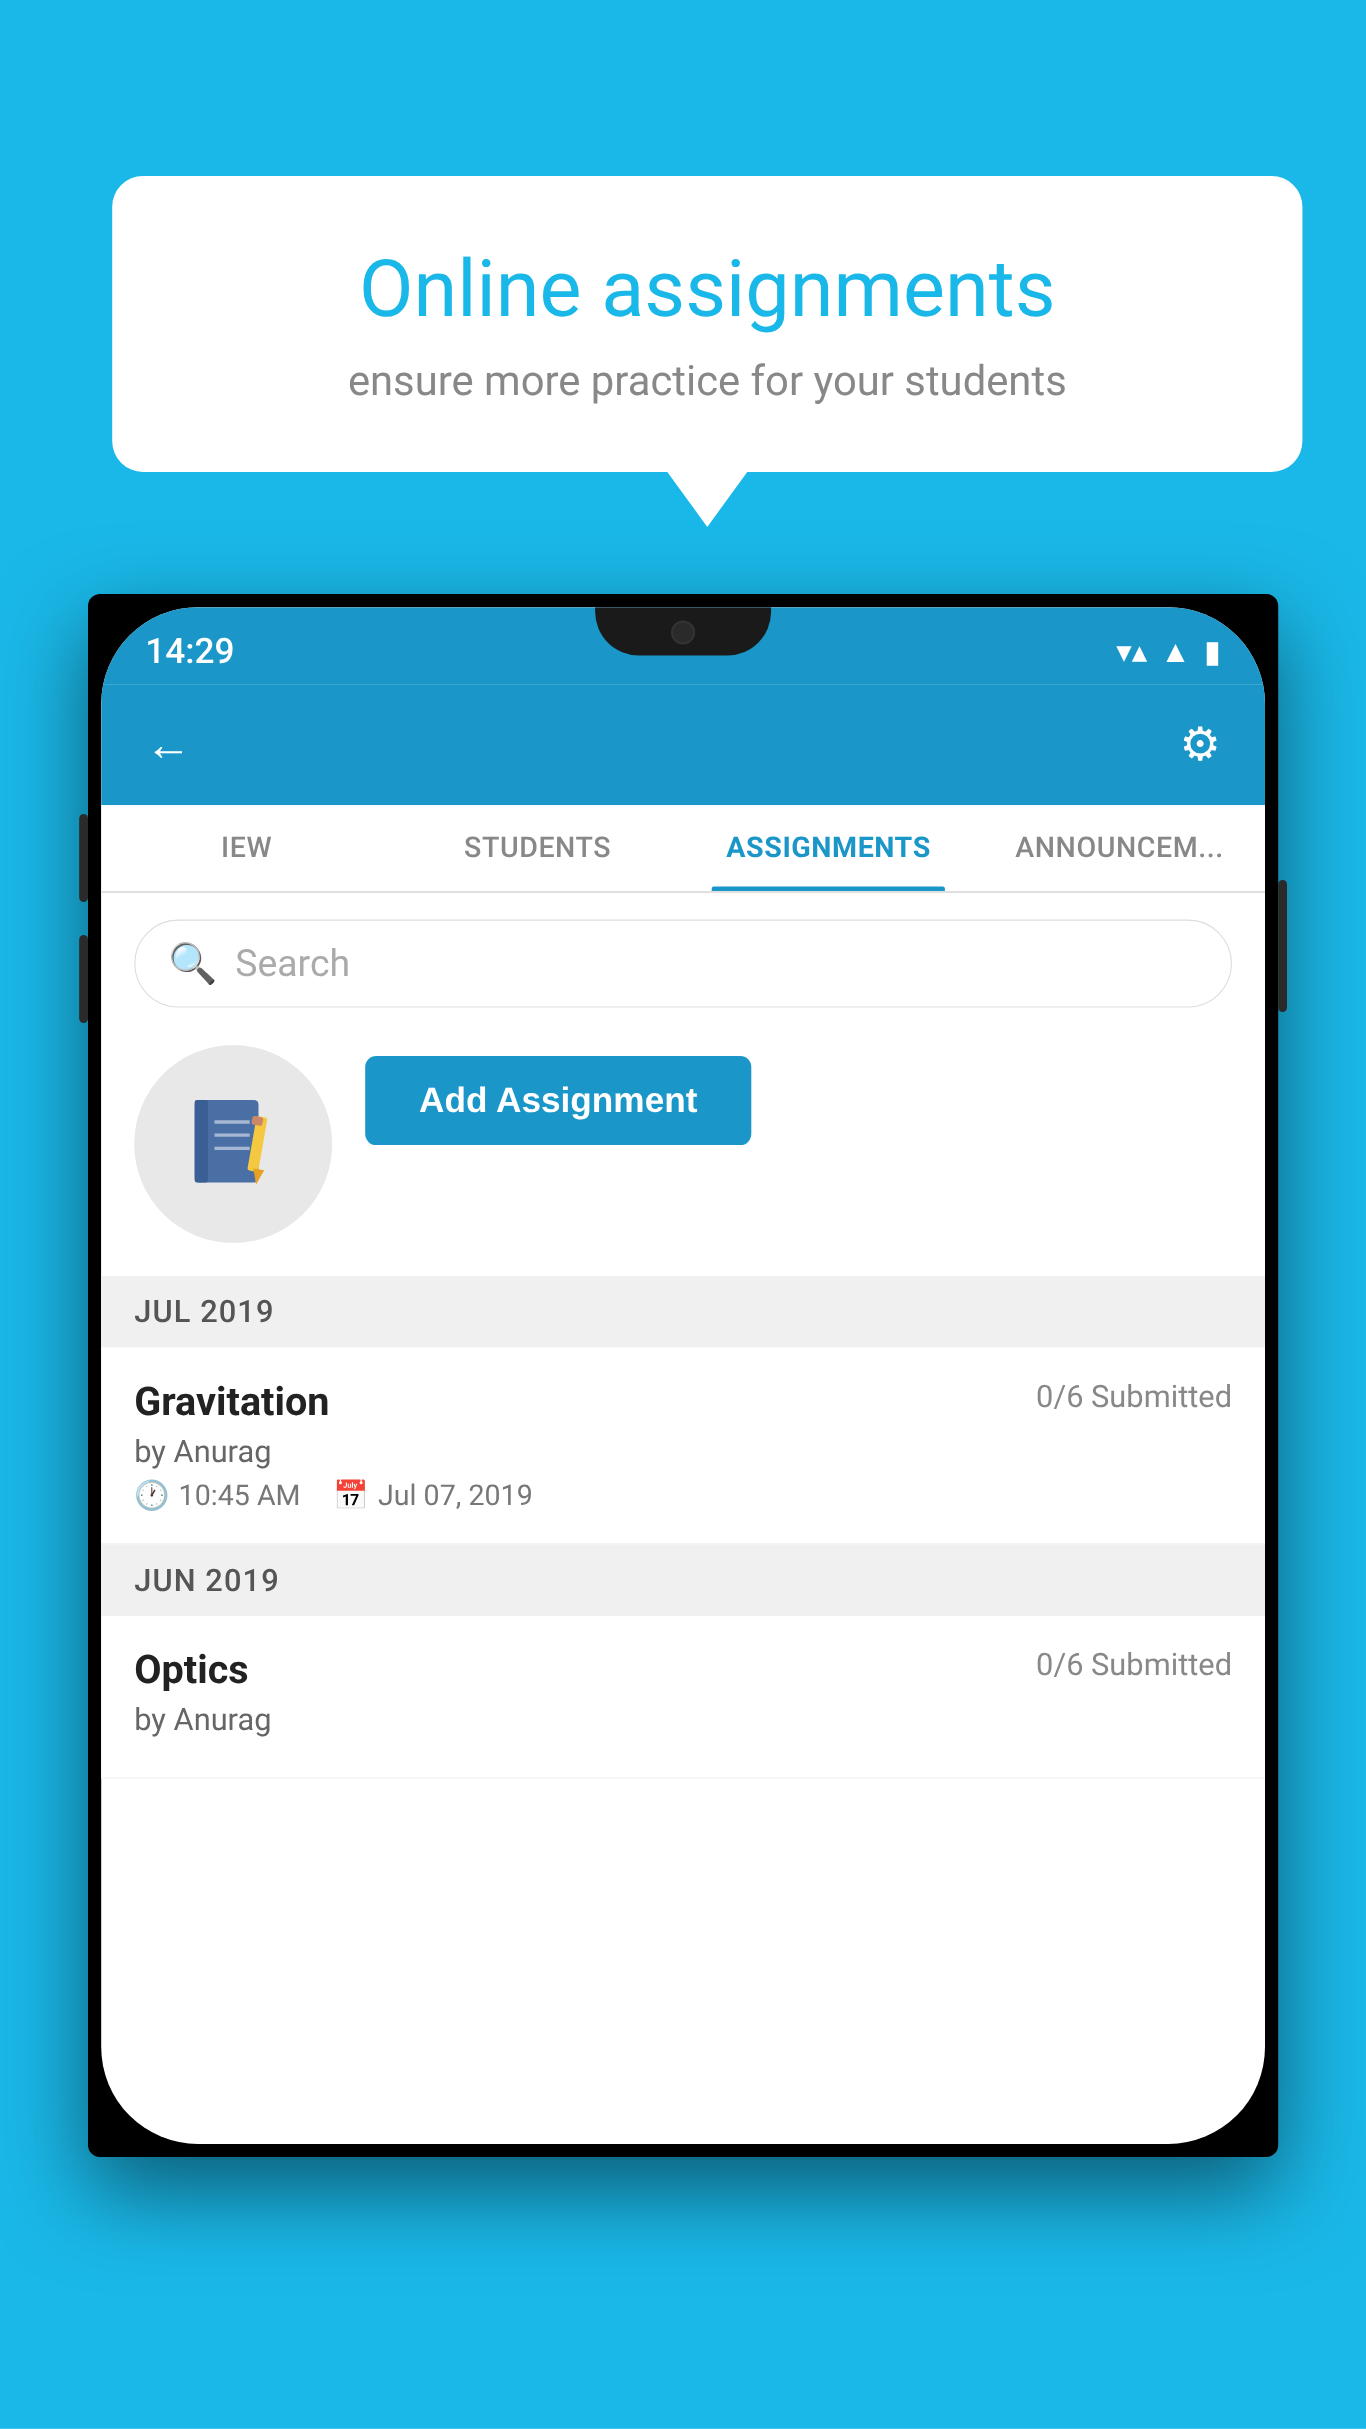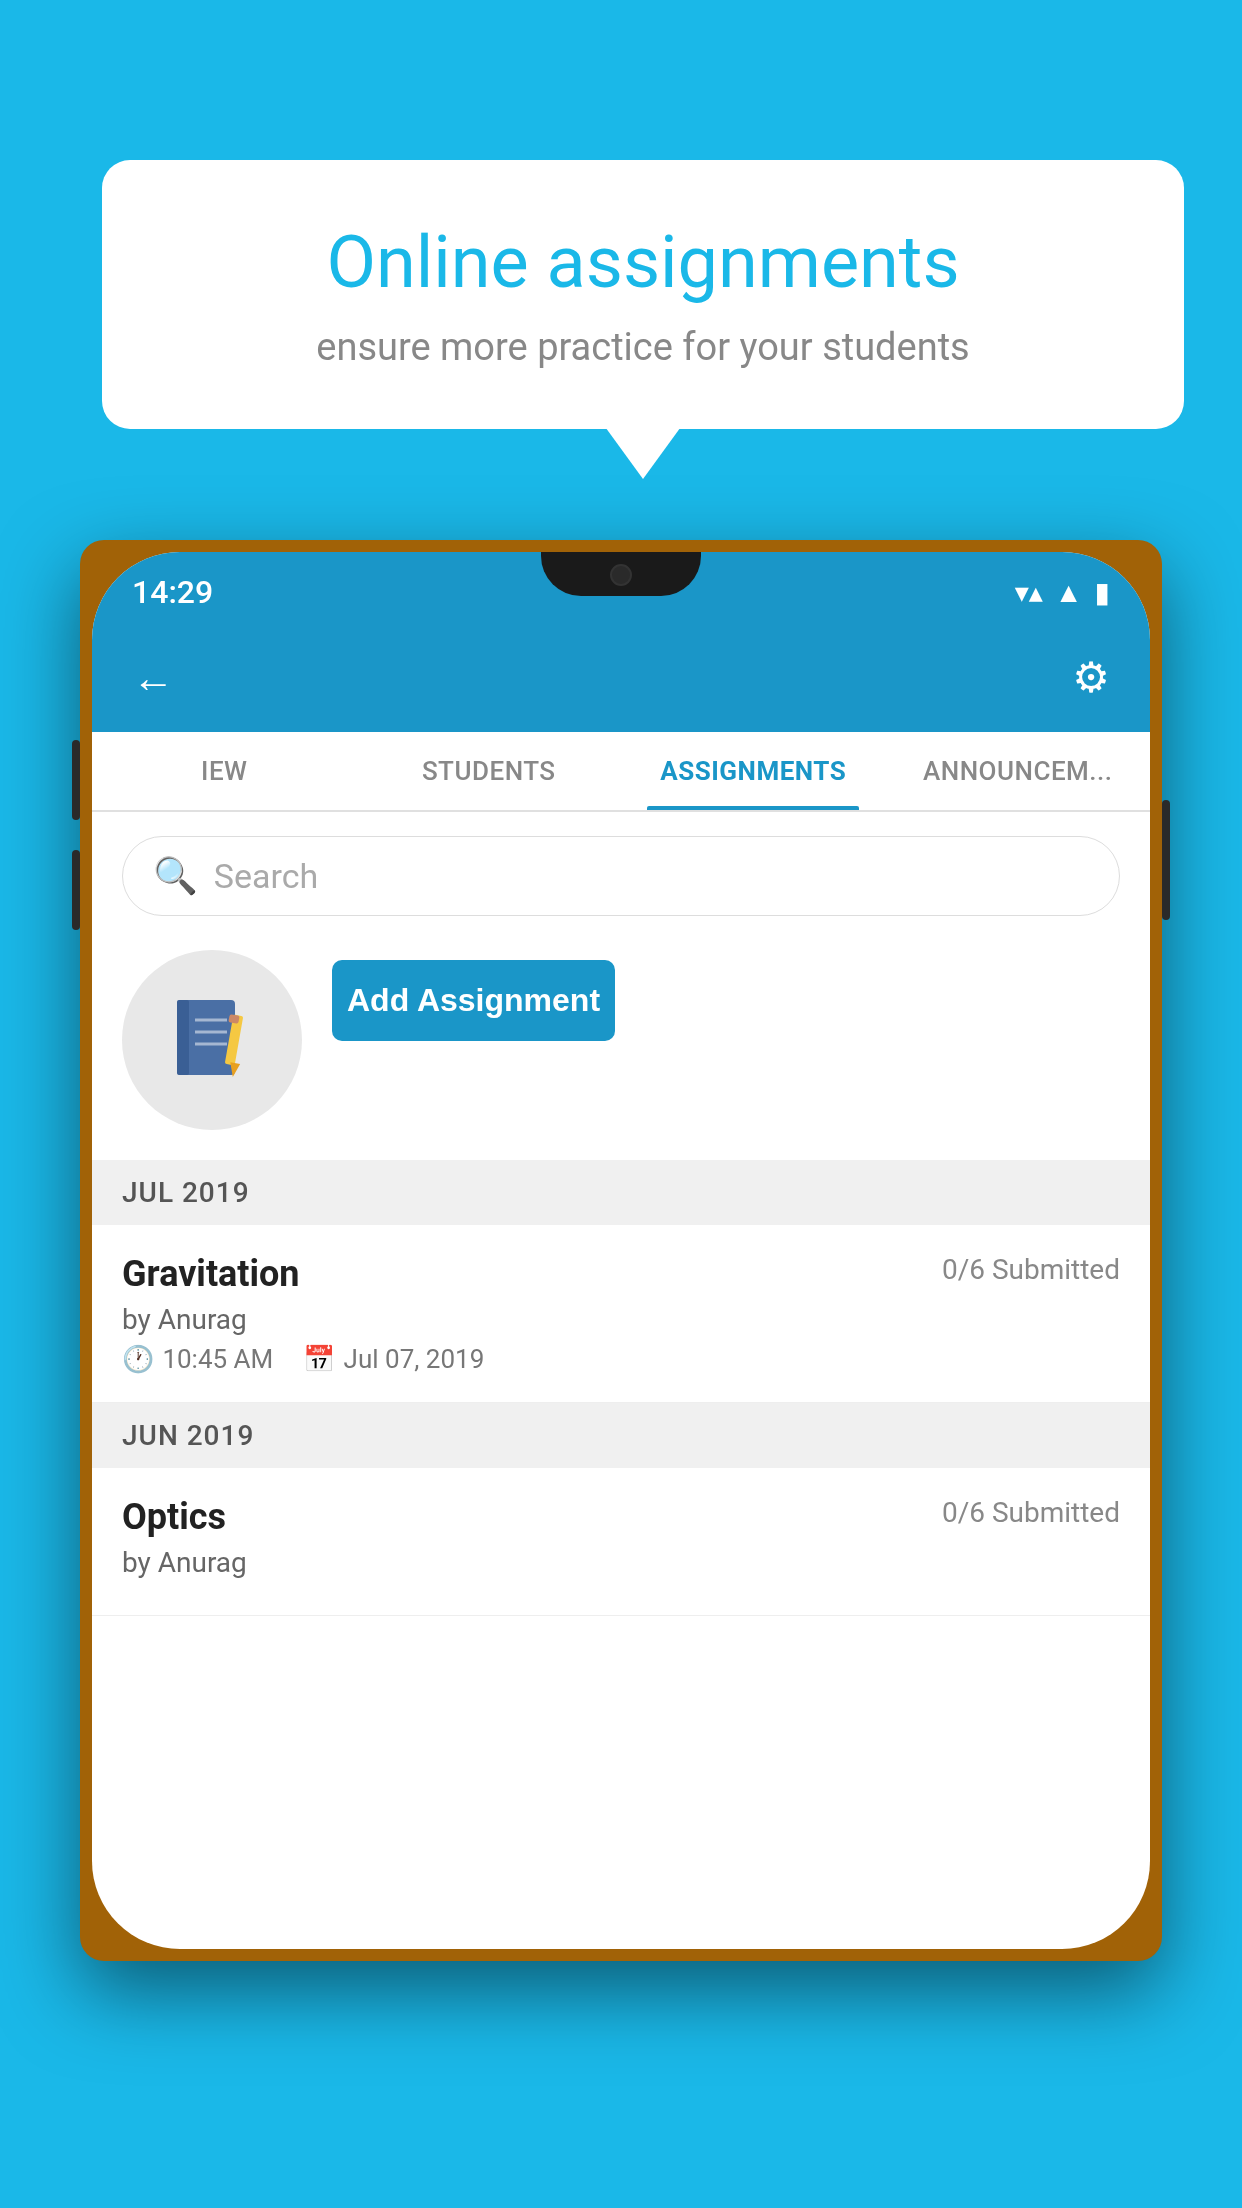--- a/index.html
+++ b/index.html
@@ -55,22 +55,22 @@
     .phone-frame {
       position: absolute;
       top: 540px;
       left: 80px;
       right: 80px;
       bottom: 0;
     }
     .phone-outer {
       width: 100%;
       height: 1421px;
-      background: #a16207;
-      border-radius: 24px;
+      background: #000000;
+      border-radius: 11px;
       padding: 12px;
       position: relative;
       box-shadow: 0 30px 80px rgba(0,0,0,0.5);
     }
     .phone-inner {
       width: 100%;
       height: 100%;
       background: white;
       border-radius: 88px;
       overflow: hidden;
@@ -251,21 +251,21 @@
       font-size: 30px;
       color: #555;
       line-height: 1.5;
       margin-bottom: 24px;
     }
     .add-assignment-btn {
       background: #1a96c8;
       color: white;
       border: none;
       border-radius: 10px;
-      padding: 22px 15px;
+      padding: 22px 49px;
       font-size: 32px;
       font-weight: 600;
       cursor: pointer;
     }
 
     
     .section-header {
       background: #f0f0f0;
       padding: 16px 30px;
       font-size: 28px;

